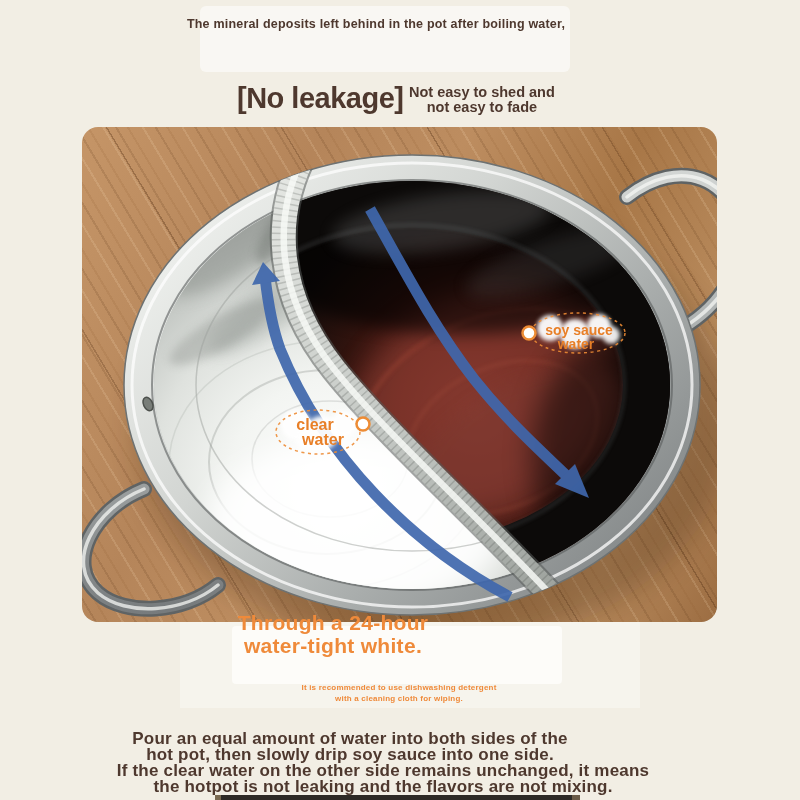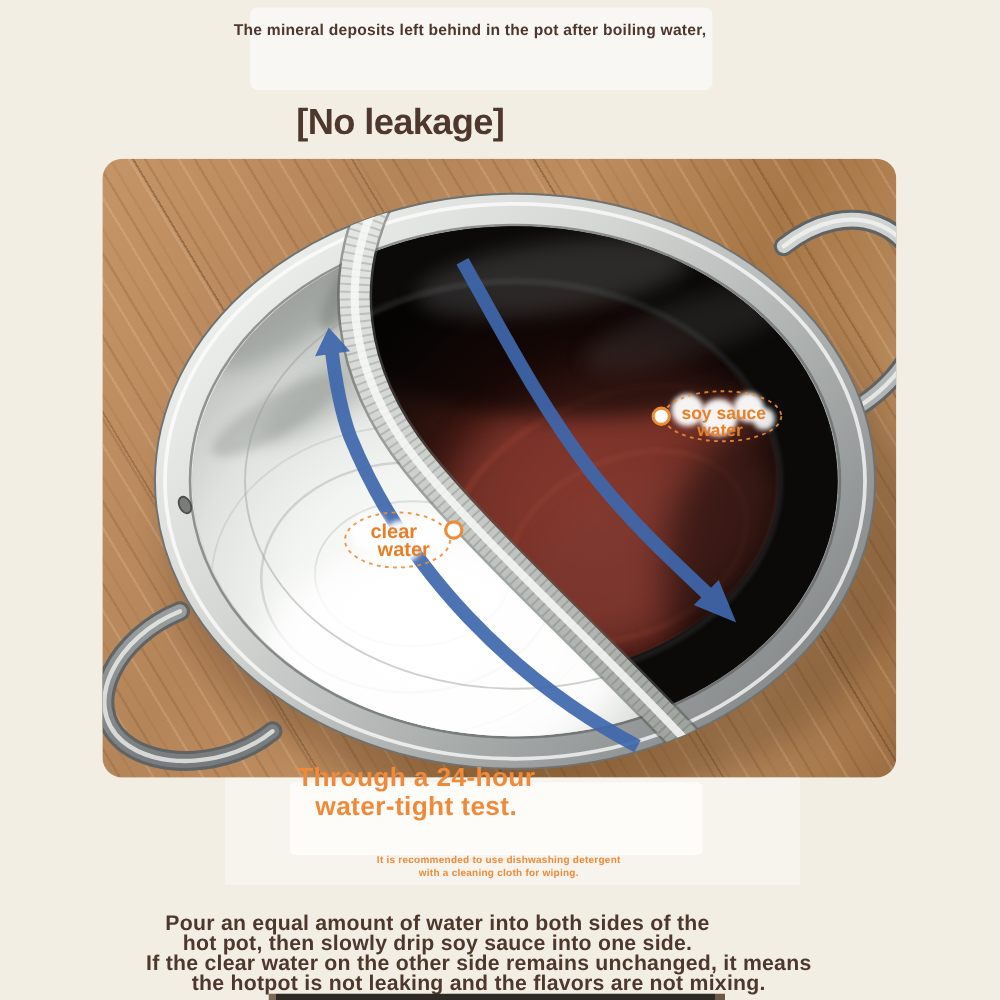--- a/index.html
+++ b/index.html
@@ -63,20 +63,24 @@
 
 <div class="canvas">
 
   <div class="soft-card" style="left:200px;top:6px;width:370px;height:66px;"></div>
 
   <div class="top-note">
     <div>The mineral deposits left behind in the pot after boiling water,</div>
   </div>
 
   <div class="headline">[No leakage]</div>
+  <div class="headline-sub">
+    <div>Not easy to shed and</div>
+    <div>not easy to fade</div>
+  </div>
 
   <div class="photo">
     <svg width="635" height="495" viewBox="0 0 635 495">
       <defs>
         <filter id="b2" x="-50%" y="-50%" width="200%" height="200%">
             <feGaussianBlur stdDeviation="2"></feGaussianBlur>
           </filter>
         <filter id="b4" x="-50%" y="-50%" width="200%" height="200%">
             <feGaussianBlur stdDeviation="4"></feGaussianBlur>
           </filter>
@@ -221,21 +225,21 @@
         <text x="494" y="222" text-anchor="middle" font-size="14" fill="#e87f27">water</text>
       </g>
     </svg>
   </div>
 
   <div class="band-faint"></div>
   <div class="band-strong"></div>
 
   <div class="test-heading">
     <div>Through a 24-hour</div>
-    <div>water-tight test.</div>
+    <div>water-tight white.</div>
   </div>
   <div class="test-note">
     <div>It is recommended to use dishwashing detergent</div>
     <div>with a cleaning cloth for wiping.</div>
   </div>
 
   <div class="para p1">
     <div>Pour an equal amount of water into both sides of the</div>
     <div>hot pot, then slowly drip soy sauce into one side.</div>
   </div>

